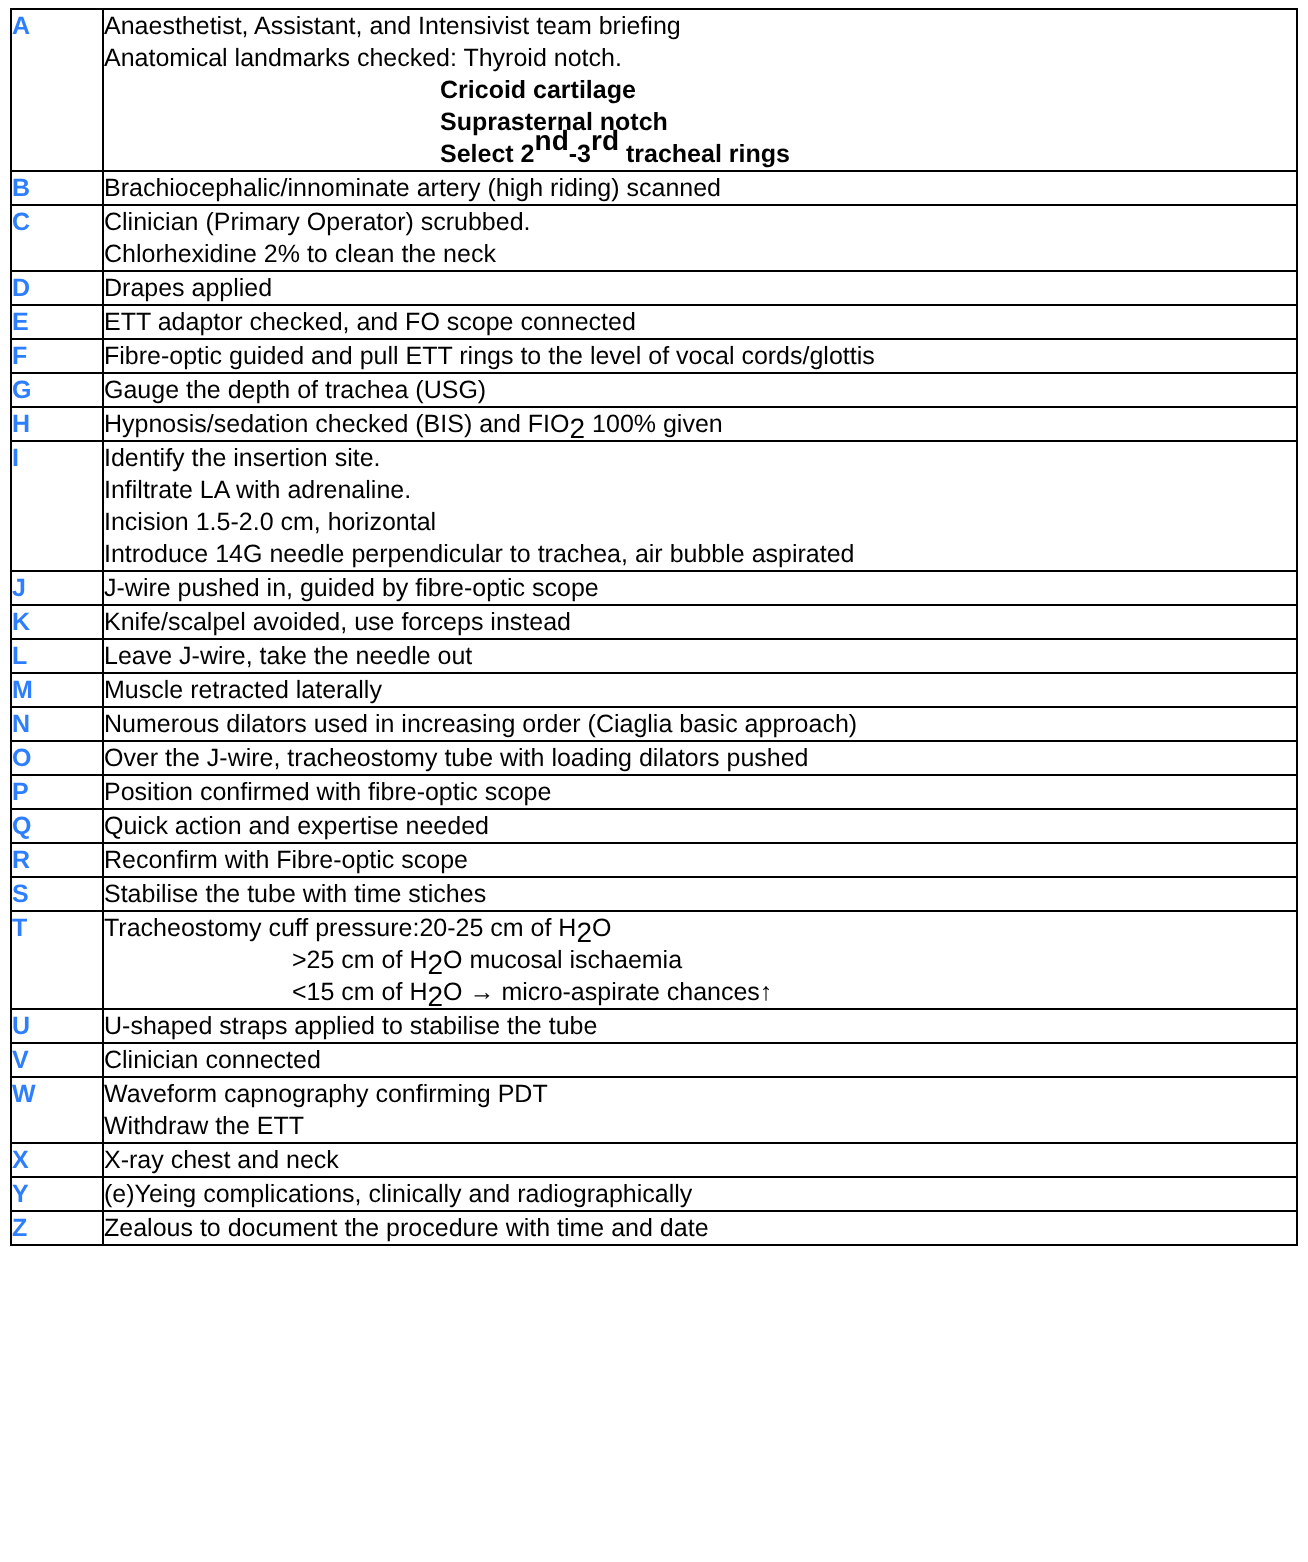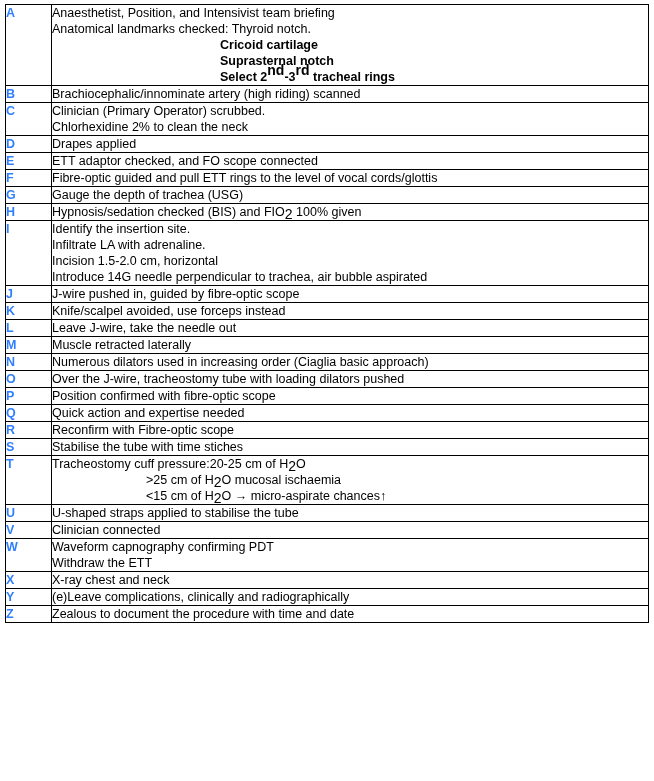--- a/index.html
+++ b/index.html
@@ -61,21 +61,21 @@
 </style>
 </head>
 <body>
 
 <div class="sheet">
   <table class="abc">
     <tbody>
         <tr>
           <td class="letter">A</td>
           <td class="content">
-            <div class="line">Anaesthetist, Position, and Intensivist team briefing</div>
+            <div class="line">Anaesthetist, Assistant, and Intensivist team briefing</div>
             <div class="line">Anatomical landmarks checked: Thyroid notch.</div>
             <div class="line indent1">Cricoid cartilage</div>
             <div class="line indent1">Suprasternal notch</div>
             <div class="line indent1">Select 2<sup>nd</sup>-3<sup>rd</sup> tracheal rings</div>
           </td>
         </tr>
         <tr>
           <td class="letter">B</td>
           <td class="content">
             <div class="line">Brachiocephalic/innominate artery (high riding) scanned</div>
@@ -216,21 +216,21 @@
         </tr>
         <tr>
           <td class="letter">X</td>
           <td class="content">
             <div class="line">X-ray chest and neck</div>
           </td>
         </tr>
         <tr>
           <td class="letter">Y</td>
           <td class="content">
-            <div class="line">(e)Leave complications, clinically and radiographically</div>
+            <div class="line">(e)Yeing complications, clinically and radiographically</div>
           </td>
         </tr>
         <tr>
           <td class="letter">Z</td>
           <td class="content">
             <div class="line">Zealous to document the procedure with time and date</div>
           </td>
         </tr>
       </tbody>
   </table>

